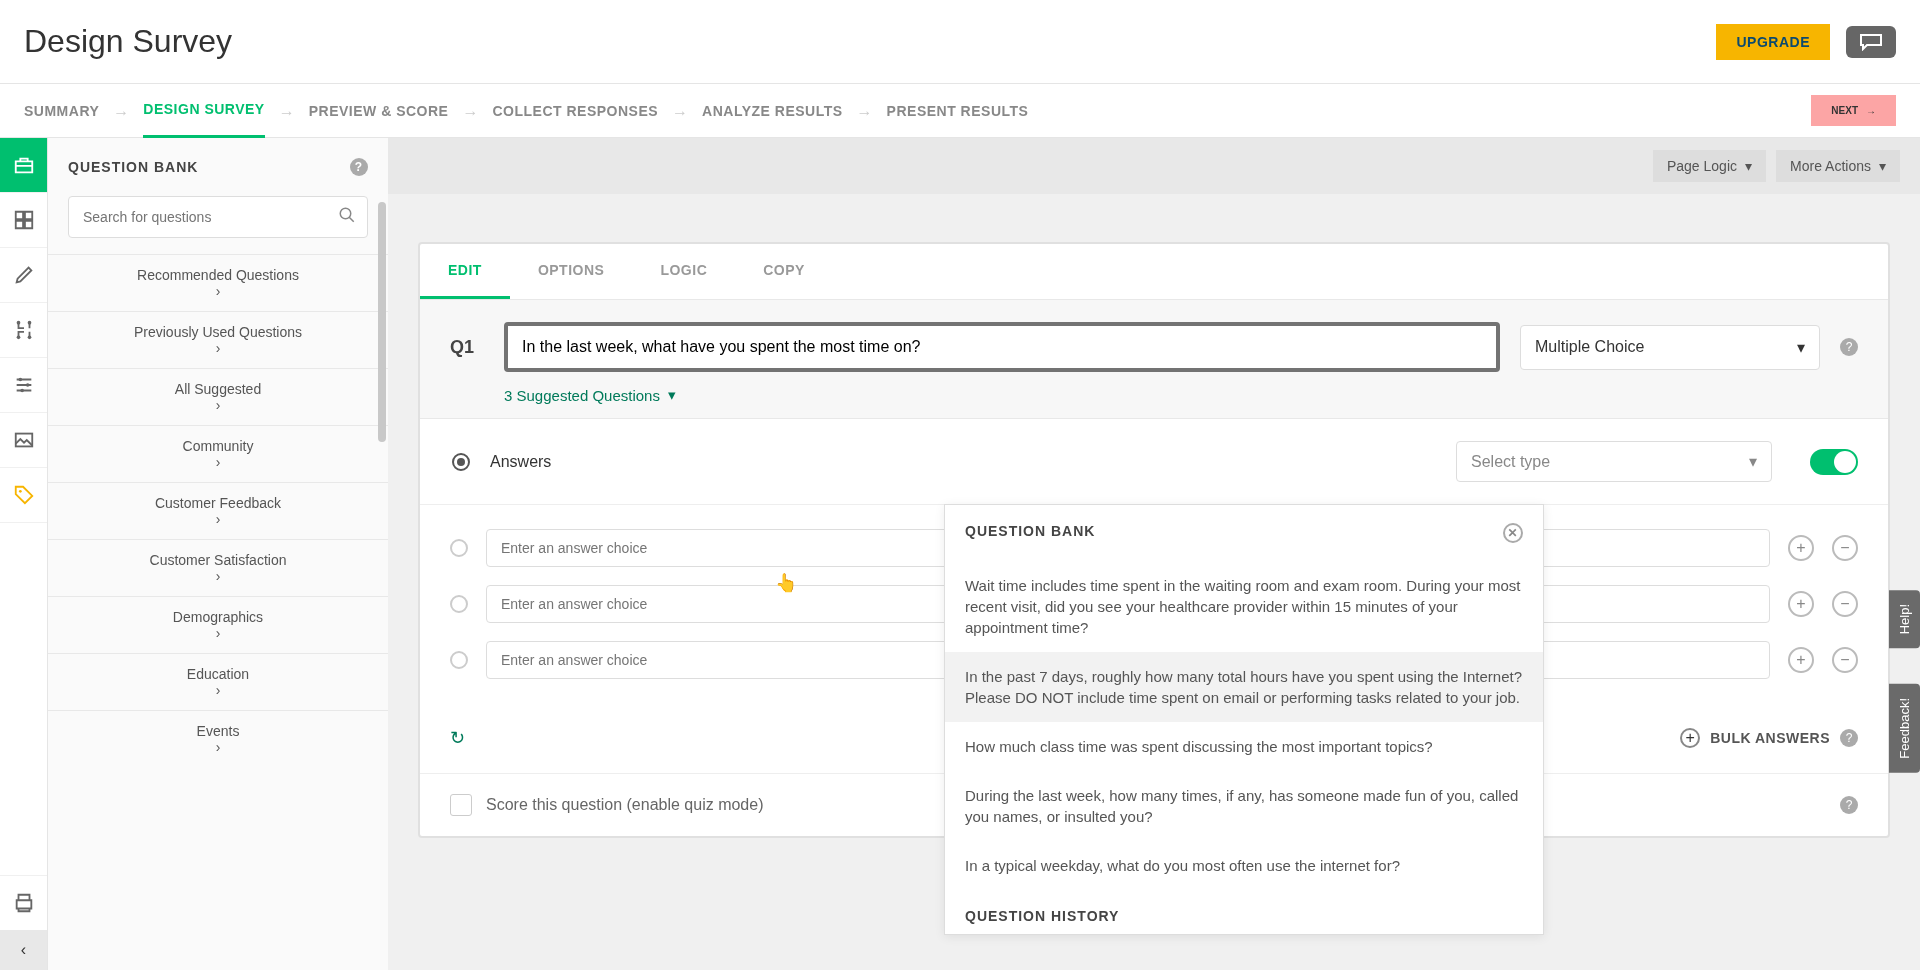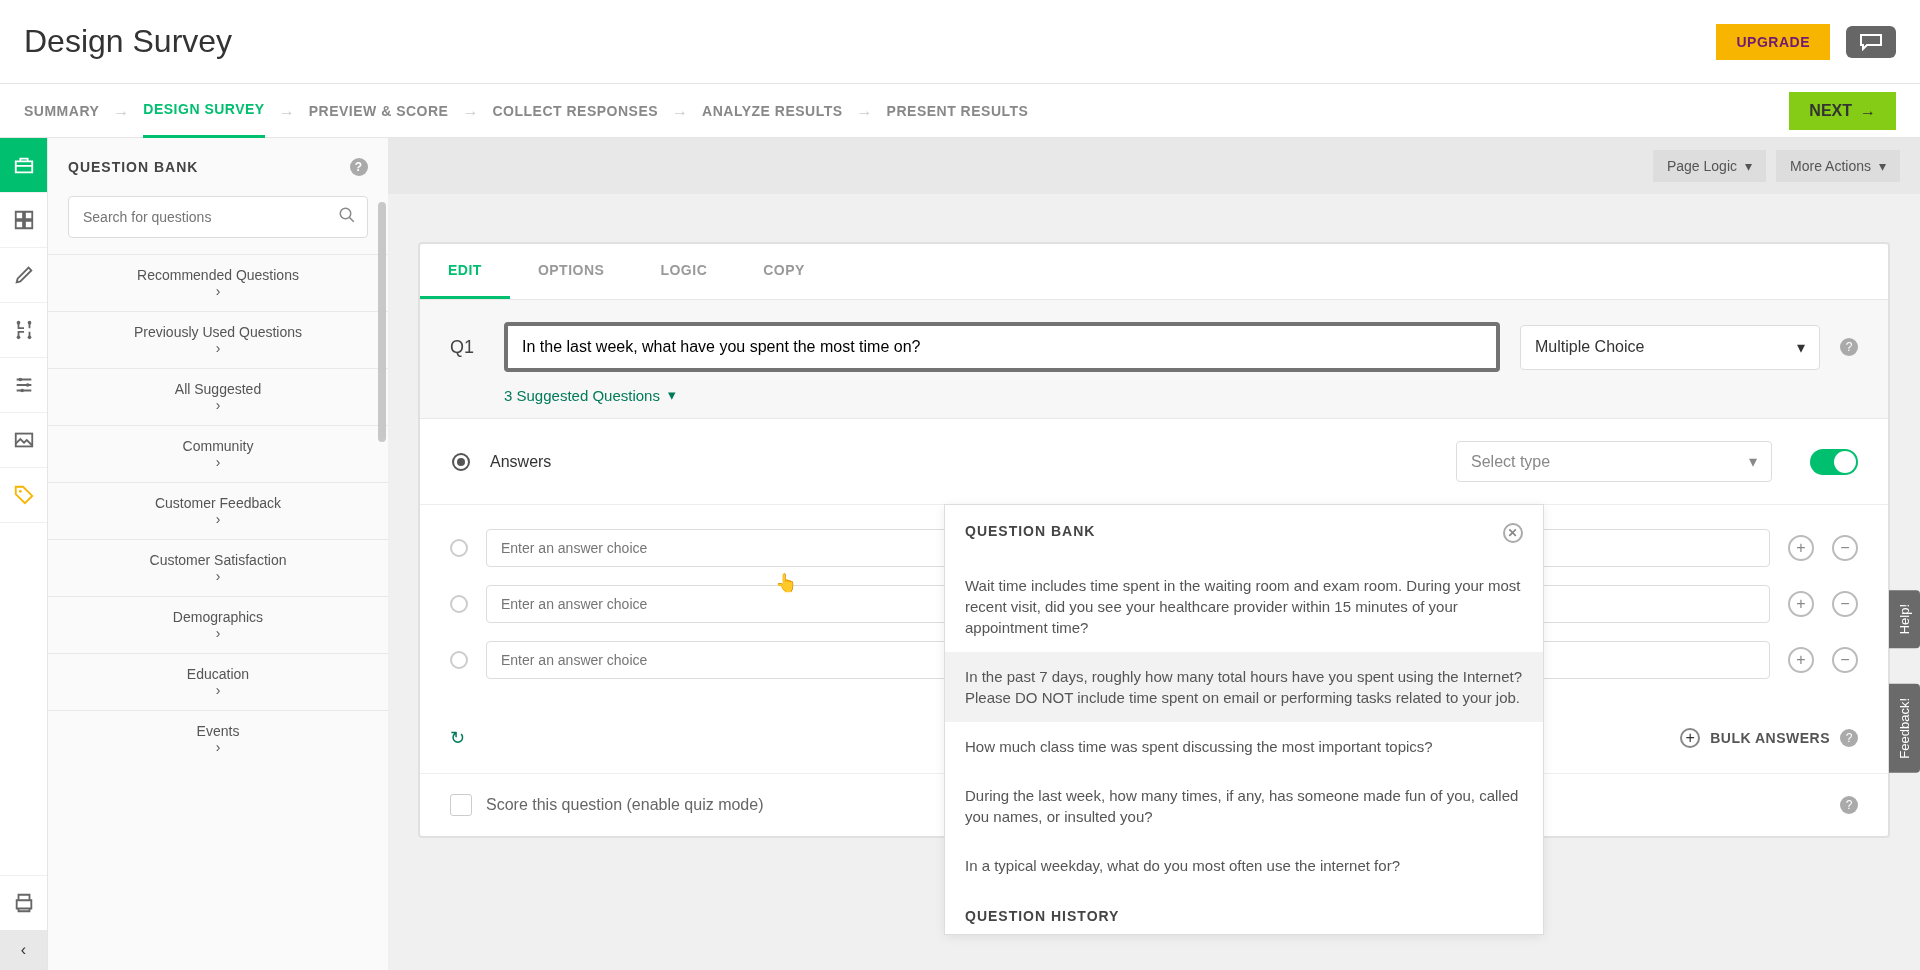--- a/index.html
+++ b/index.html
@@ -1,29 +1,29 @@
 <!DOCTYPE html>
 <html><head>
 <meta charset="utf-8">
 <style>
 * { box-sizing: border-box; margin: 0; padding: 0; }
 body { font-family: -apple-system, BlinkMacSystemFont, "Segoe UI", Helvetica, Arial, sans-serif; background: #fff; color: #333; width: 1920px; height: 970px; overflow: hidden; position: relative; }
 
 .header { display: flex; align-items: center; justify-content: space-between; padding: 0 24px; height: 84px; border-bottom: 1px solid #e5e5e5; }
 .header h1 { font-size: 32px; font-weight: 400; color: #333; }
 .header-right { display: flex; align-items: center; gap: 16px; }
-.upgrade-btn { background: #f7b500; color: #701a75; font-weight: 600; padding: 10px 20px; border: none; cursor: pointer; font-size: 14px; letter-spacing: 0.5px; }
+.upgrade-btn { background: #f7b500; color: #0c4a6e; font-weight: 600; padding: 10px 20px; border: none; cursor: pointer; font-size: 14px; letter-spacing: 0.5px; }
 .chat-btn { background: #666; border-radius: 6px; width: 50px; height: 32px; display: flex; align-items: center; justify-content: center; cursor: pointer; }
 
 .subnav { display: flex; align-items: center; justify-content: space-between; height: 54px; padding: 0 24px; border-bottom: 1px solid #e5e5e5; }
 .breadcrumbs { display: flex; align-items: center; gap: 14px; }
 .breadcrumb-item { font-size: 14px; font-weight: 600; color: #888; letter-spacing: 0.5px; padding: 18px 0; cursor: pointer; }
 .breadcrumb-item.active { color: #00bf6f; border-bottom: 3px solid #00bf6f; }
 .breadcrumb-sep { color: #ccc; }
-.next-btn { background: #84cc16; color: #333; font-weight: 600; padding: 10px 20px; border: none; cursor: pointer; font-size: 16px; display: flex; align-items: center; gap: 8px; }
+.next-btn { background: #fca5a5; color: #333; font-weight: 600; padding: 10px 20px; border: none; cursor: pointer; font-size: 10px; display: flex; align-items: center; gap: 8px; }
 
 .body-area { display: flex; height: calc(100% - 138px); }
 
 .icon-rail { width: 48px; background: #fff; display: flex; flex-direction: column; border-right: 1px solid #e5e5e5; }
 .icon-rail-item { height: 55px; display: flex; align-items: center; justify-content: center; cursor: pointer; color: #666; border-bottom: 1px solid #f0f0f0; }
 .icon-rail-item.active { background: #00bf6f; color: #fff; }
 .icon-rail-spacer { flex: 1; }
 .icon-rail-bottom { height: 55px; display: flex; align-items: center; justify-content: center; cursor: pointer; color: #666; border-top: 1px solid #f0f0f0; }
 .icon-rail-collapse { height: 40px; display: flex; align-items: center; justify-content: center; cursor: pointer; background: #e8e8e8; }
 
@@ -39,21 +39,21 @@
 .main { flex: 1; background: #f0f0f0; overflow-y: auto; padding-bottom: 44px; }
 .main-topbar { display: flex; justify-content: flex-end; padding: 12px 20px; gap: 10px; background: #e8e8e8; }
 .dropdown-btn { background: #ddd; color: #555; font-size: 14px; padding: 8px 14px; border: none; cursor: pointer; display: flex; align-items: center; gap: 8px; }
 
 .question-card { background: #fff; border: 2px solid #e0e0e0; margin: 48px 30px 0 30px; border-radius: 4px; position: relative; }
 .card-tabs { display: flex; border-bottom: 1px solid #e8e8e8; }
 .card-tab { padding: 18px 28px; font-weight: 600; font-size: 14px; color: #999; cursor: pointer; letter-spacing: 0.5px; }
 .card-tab.active { color: #00bf6f; border-bottom: 3px solid #00bf6f; }
 
 .question-row { display: flex; align-items: center; padding: 22px 30px 0; gap: 20px; background:#f7f7f7; }
-.q-id { font-size: 18px; font-weight: 400; color: #444; width: 34px; }
+.q-id { font-size: 18px; font-weight: 700; color: #444; width: 34px; }
 .q-text { flex: 1; border: 4px solid #737373; border-radius: 4px; padding: 12px 14px; font-size: 16px; background: #fff; }
 .q-type { width: 300px; border: 1px solid #ddd; border-radius: 4px; padding: 12px 14px; background: #fff; display: flex; align-items: center; justify-content: space-between; cursor: pointer; }
 .suggested { padding: 14px 30px 14px 84px; color: #007a5a; font-size: 15px; display: flex; align-items: center; gap: 8px; cursor: pointer; background:#f7f7f7; border-bottom:1px solid #e8e8e8; }
 
 .answers-row { display: flex; align-items: center; padding: 22px 30px; gap: 20px; border-bottom: 1px solid #eee; }
 .answers-row .radio-ic { width: 18px; height: 18px; border: 2px solid #555; border-radius: 50%; position: relative; margin-left: 2px; }
 .answers-row .radio-ic::after { content: ""; position: absolute; inset: 3px; background: #555; border-radius: 50%; }
 .select-type { width: 316px; border: 1px solid #ddd; border-radius: 4px; padding: 10px 14px; margin-left: auto; display: flex; justify-content: space-between; align-items: center; cursor: pointer; color:#888; }
 .toggle { width: 48px; height: 26px; border-radius: 13px; background: #00bf6f; position: relative; cursor: pointer; margin-left: 18px; }
 .toggle::after { content: ""; width: 22px; height: 22px; border-radius: 50%; background: #fff; position: absolute; right: 2px; top: 2px; }

